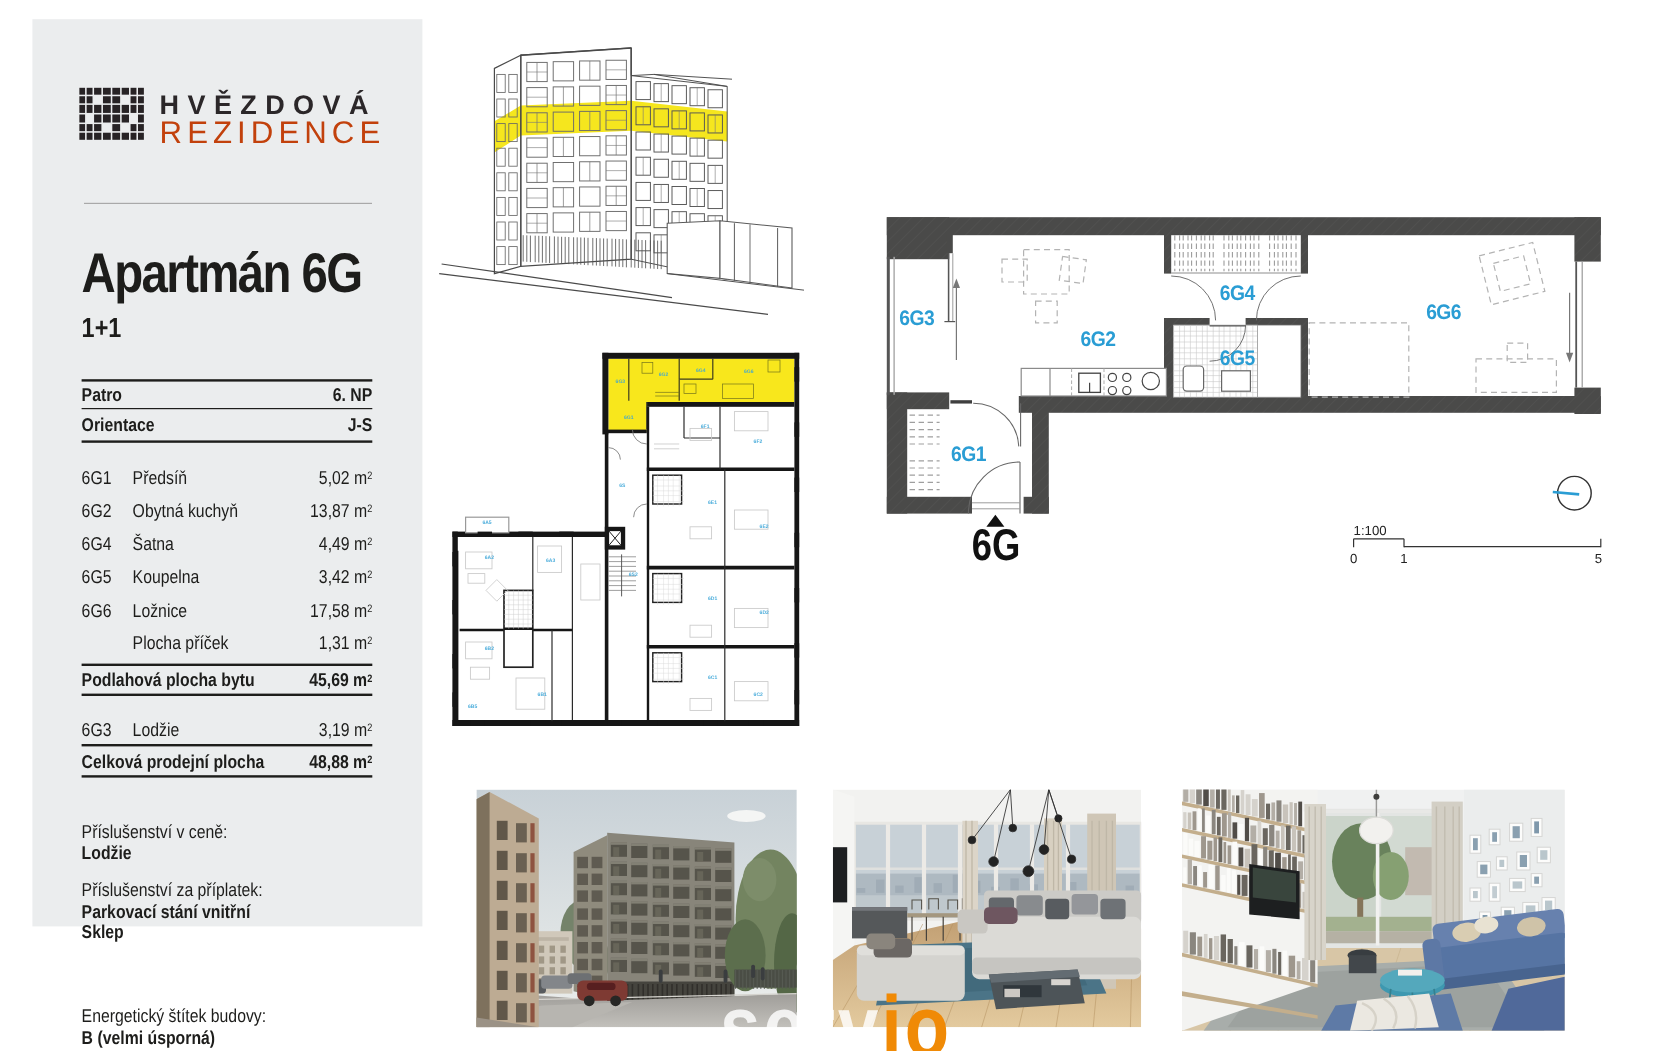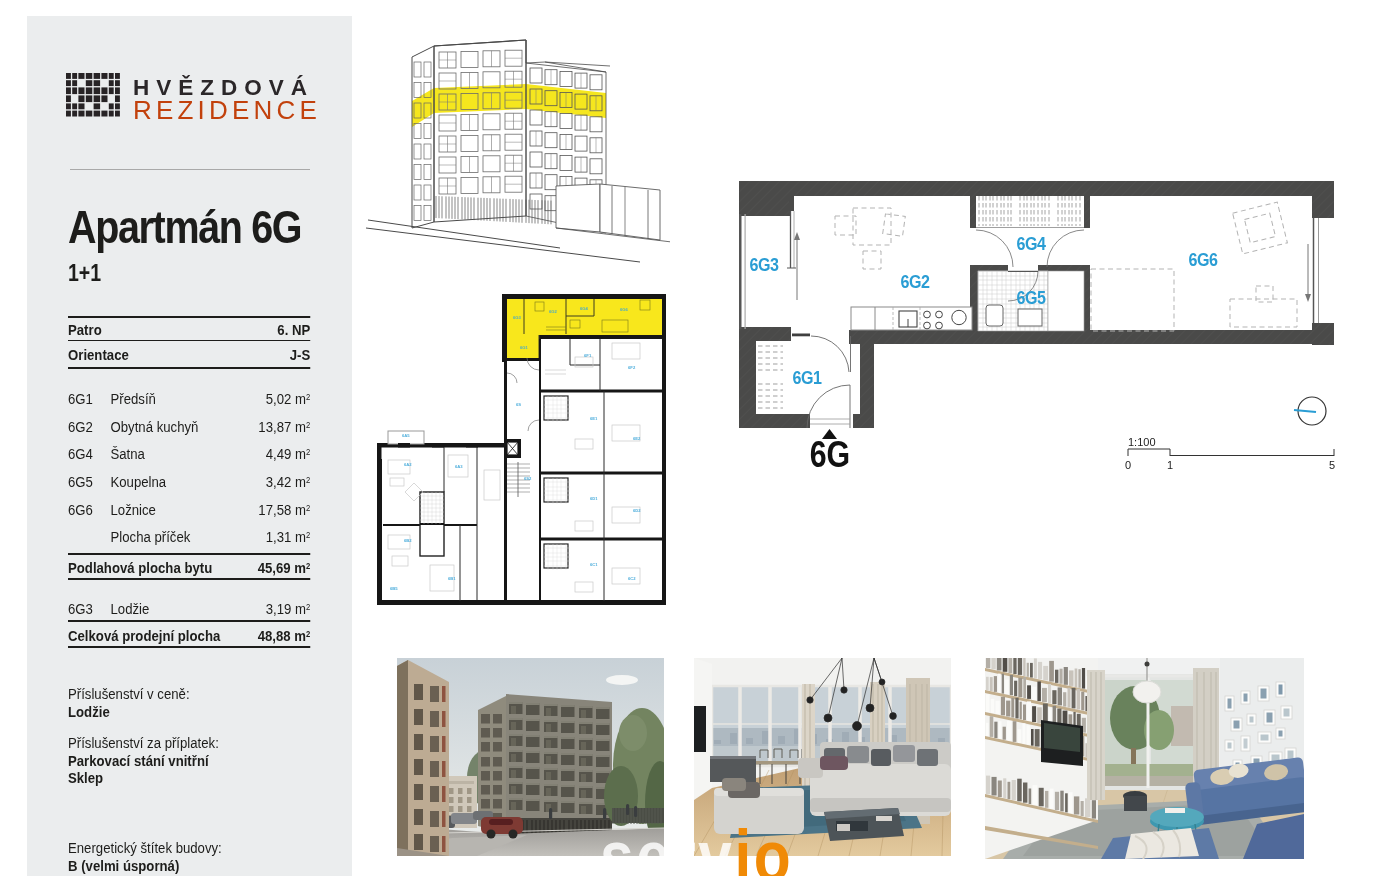--- a/index.html
+++ b/index.html
@@ -1,16 +1,16 @@
 <!DOCTYPE html>
 <html><head><meta charset="utf-8">
 <style>
 *{margin:0;padding:0;box-sizing:border-box}
 html,body{width:1383px;height:876px;background:#fff;font-family:"Liberation Sans",sans-serif;position:relative;overflow:hidden}
-#sidebar{position:absolute;left:27px;top:16px;width:325px;height:860px;background:#ebedee}
+#sidebar{position:absolute;left:27px;top:16px;width:325px;height:756px;background:#ebedee}
 #logoicon{position:absolute;left:39px;top:57px}
 #logotext{position:absolute;left:106px;top:59px;width:180px}
 #lt1{font-weight:bold;font-size:22.5px;letter-spacing:7px;color:#2b2729}
 #lt2{font-size:26px;letter-spacing:4.2px;color:#c2410c;margin-top:-6px}
 #divider{position:absolute;left:43px;top:153px;width:240px;height:1px;background:#a9a9a9}
 #scalewrap{position:absolute;left:41px;top:0;width:285px;height:860px;transform:scaleX(0.85);transform-origin:0 0;color:#1d1d1b}
 #scalewrap h1{position:absolute;top:184px;left:0;font-size:46.5px;letter-spacing:-1.6px;color:#1d1d1b;white-space:nowrap}
 #sub{position:absolute;top:244px;left:0;font-size:23px;font-weight:bold}
 .rule{position:absolute;left:0;width:285px;height:1px;background:#1d1d1b}
 .rule.strong{height:2px}

